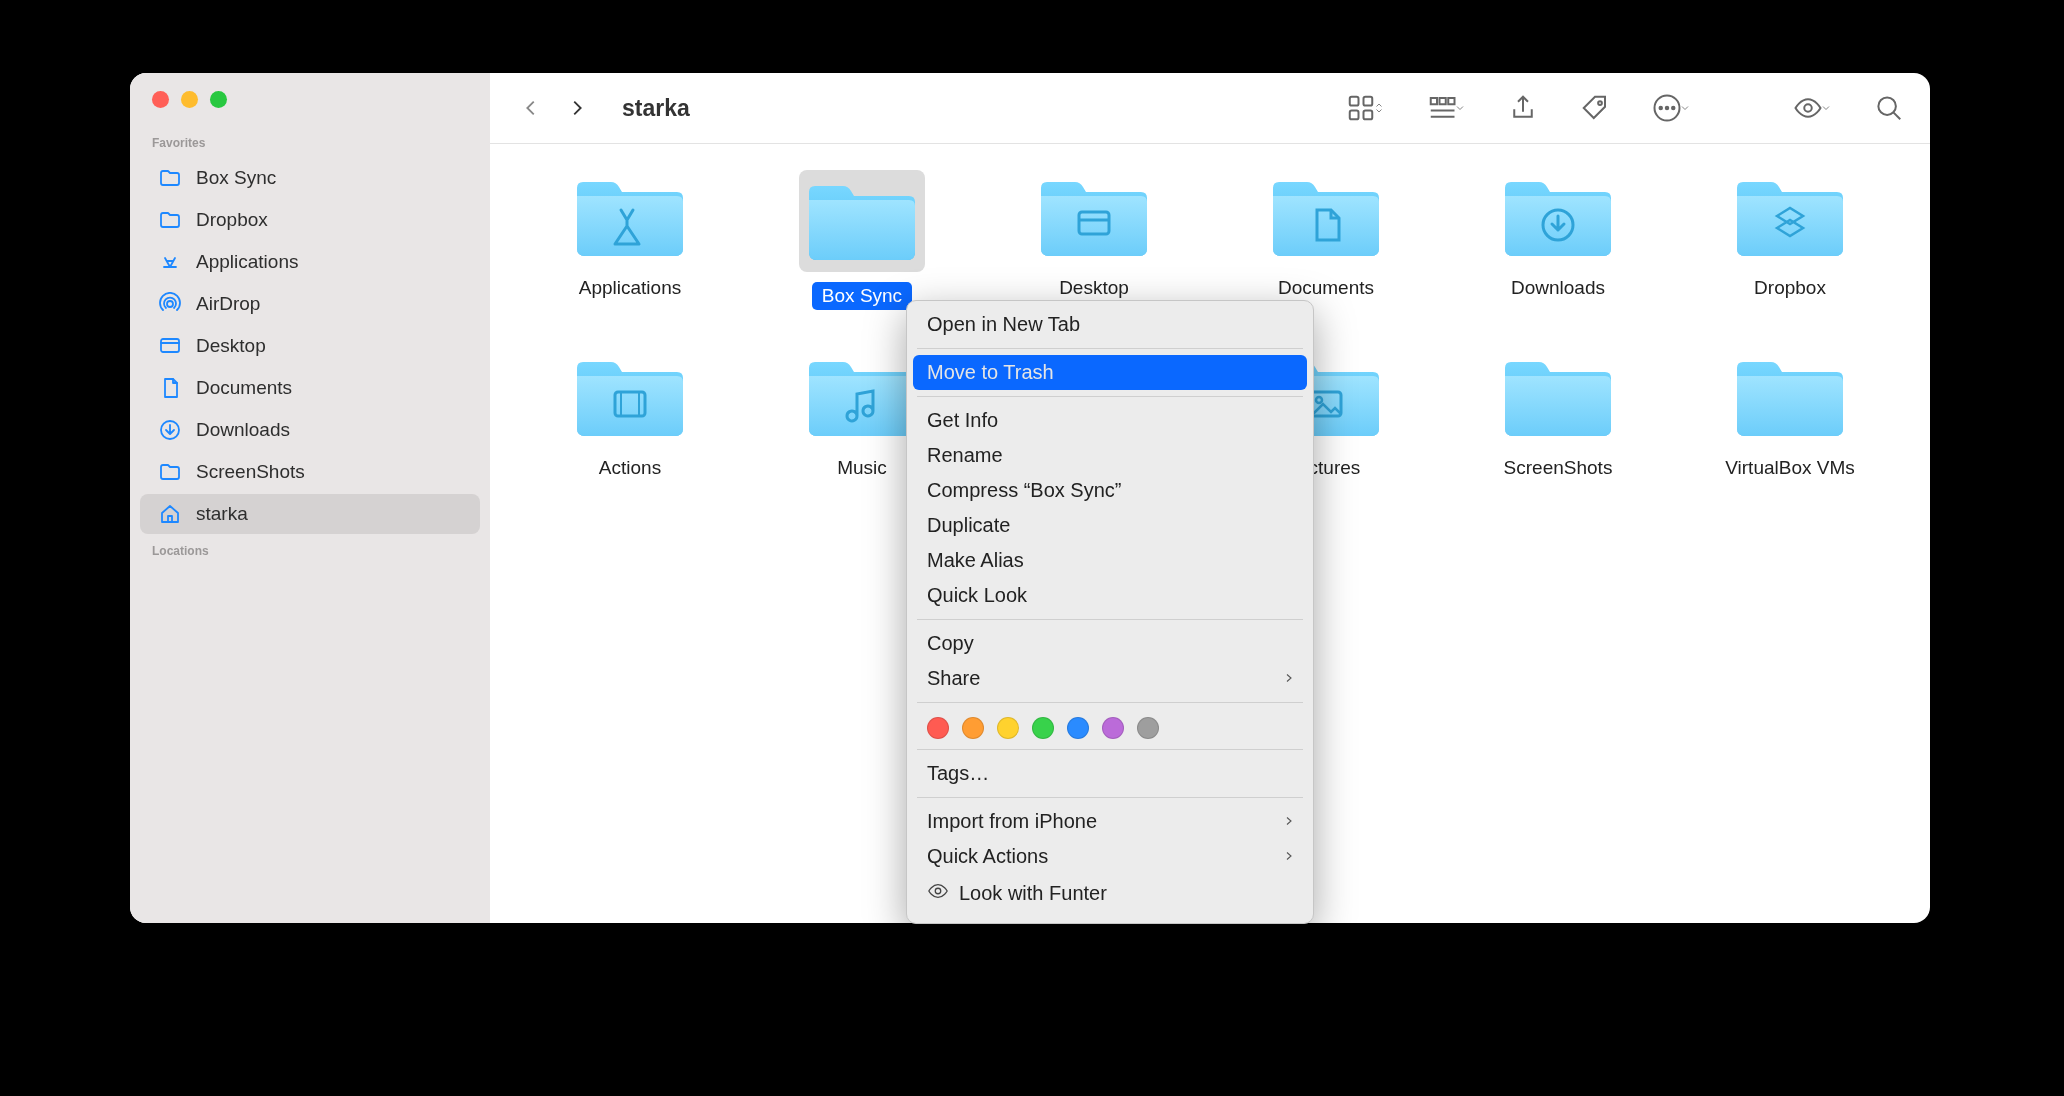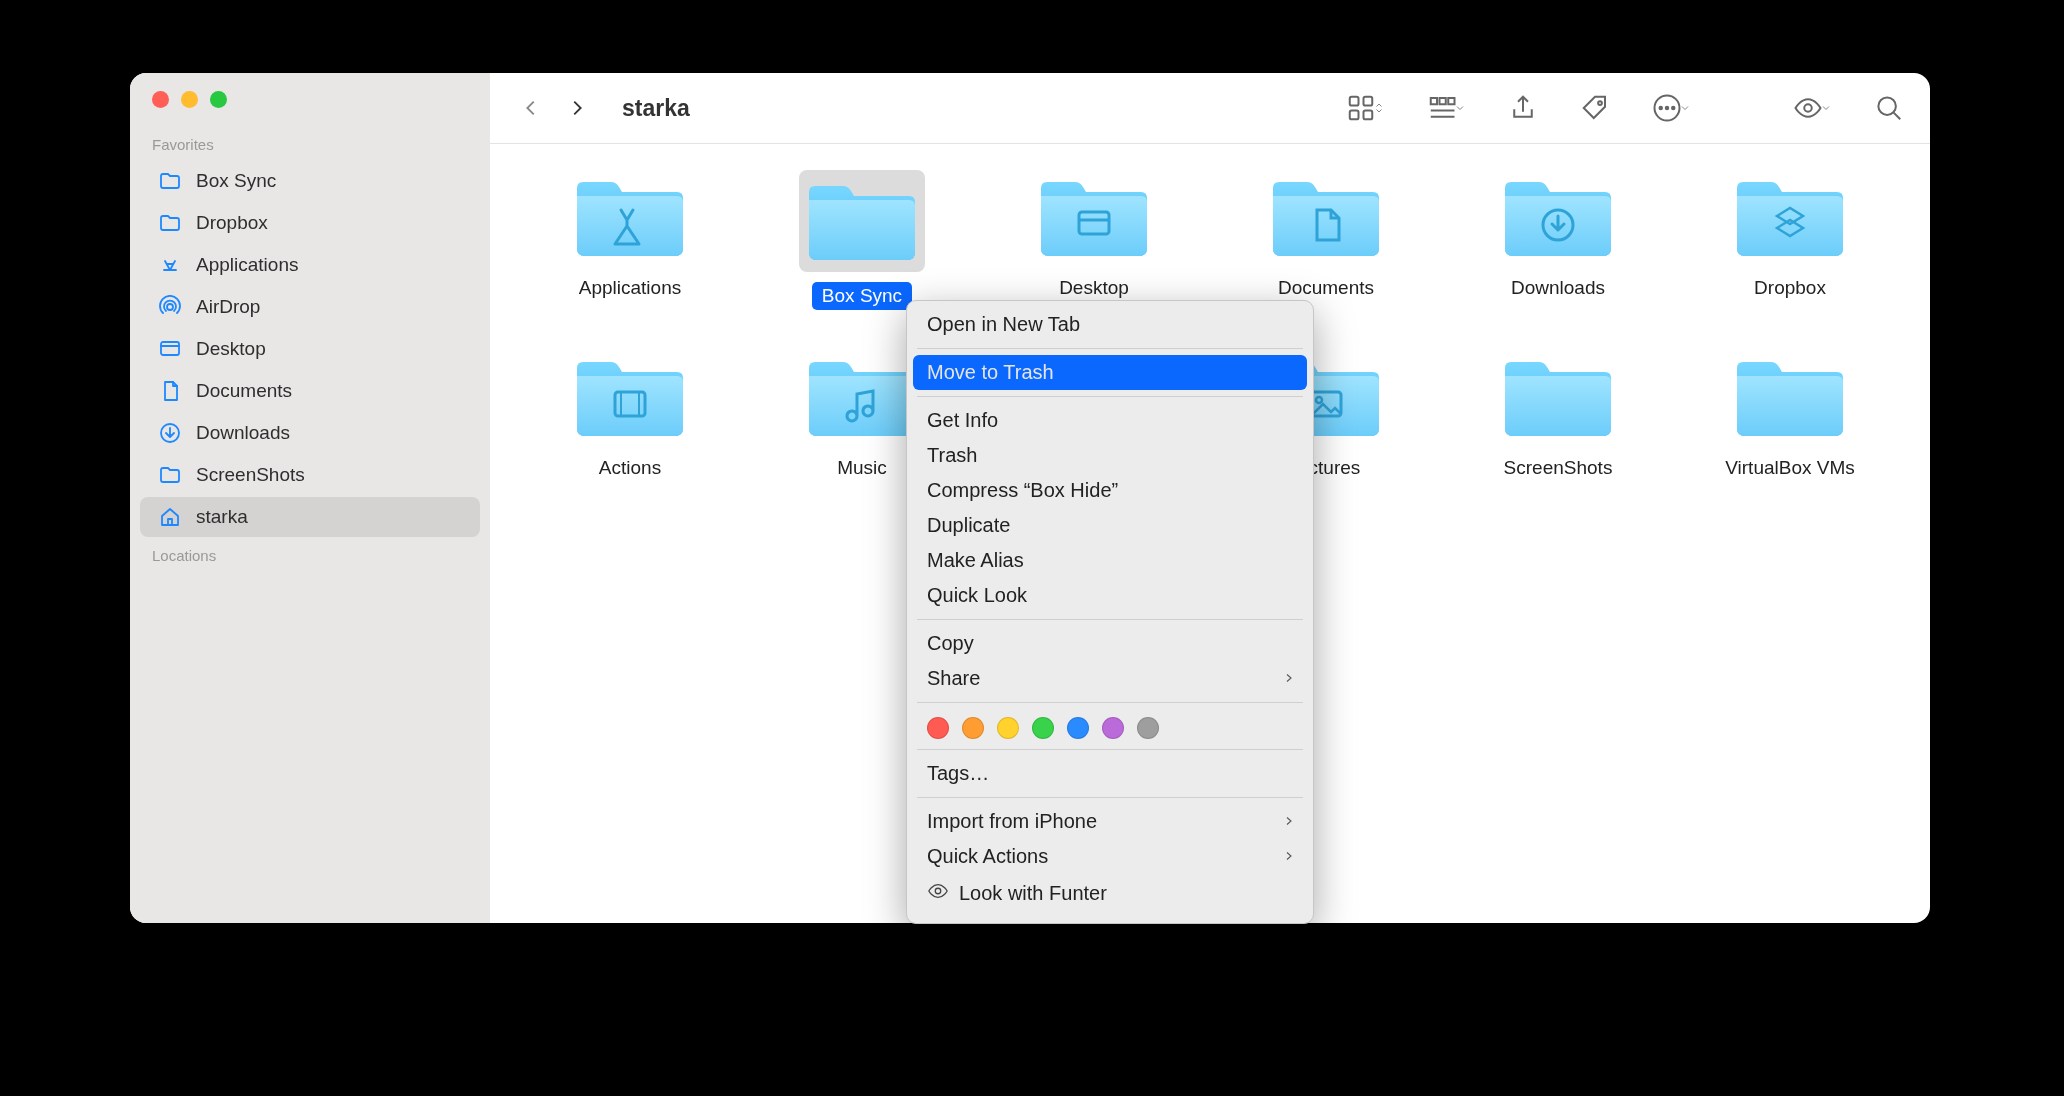--- a/index.html
+++ b/index.html
@@ -26,21 +26,21 @@
   display: flex;
   flex-direction: column;
   font-size: 19px;
 }
 .traffic { display: flex; gap: 12px; padding-left: 22px; padding-bottom: 20px; }
 .traffic span { width: 17px; height: 17px; border-radius: 50%; }
 .t-close { background: #ff5f57; }
 .t-min { background: #febc2e; }
 .t-max { background: #28c840; }
 
-.section-label { color: #9b9898; font-weight: 400; font-size: 15px; padding: 8px 22px 6px; }
+.section-label { color: #9b9898; font-weight: 700; font-size: 12px; padding: 8px 22px 6px; }
 .side-item {
   display: flex; align-items: center; gap: 14px;
   padding: 8px 18px; margin: 2px 10px; border-radius: 8px;
   color: #2e2e2e; cursor: default;
 }
 .side-item.active { background: #d5d2d2; }
 .side-item .icon { width: 24px; height: 24px; display:flex; align-items:center; justify-content:center; }
 .side-item .icon svg { stroke: #1e88ff; fill: none; stroke-width: 1.8; }
 
 
@@ -443,24 +443,24 @@
     </div>
     <hr>
     <div class="row hl">
       <span>Move to Trash</span>
     </div>
     <hr>
     <div class="row">
       <span>Get Info</span>
     </div>
     <div class="row">
-      <span>Trash</span>
-    </div>
-    <div class="row">
-      <span>Compress “Box Hide”</span>
+      <span>Rename</span>
+    </div>
+    <div class="row">
+      <span>Compress “Box Sync”</span>
     </div>
     <div class="row">
       <span>Duplicate</span>
     </div>
     <div class="row">
       <span>Make Alias</span>
     </div>
     <div class="row">
       <span>Quick Look</span>
     </div>

